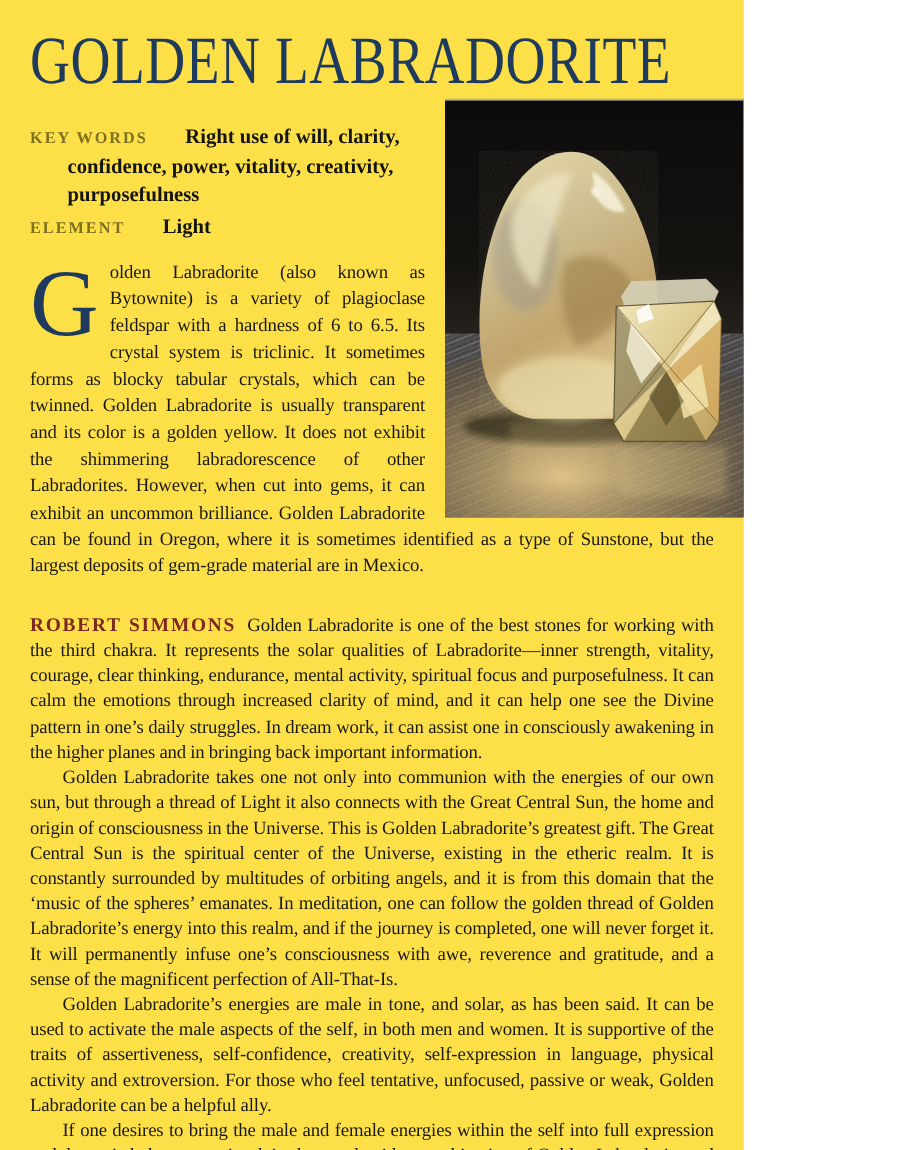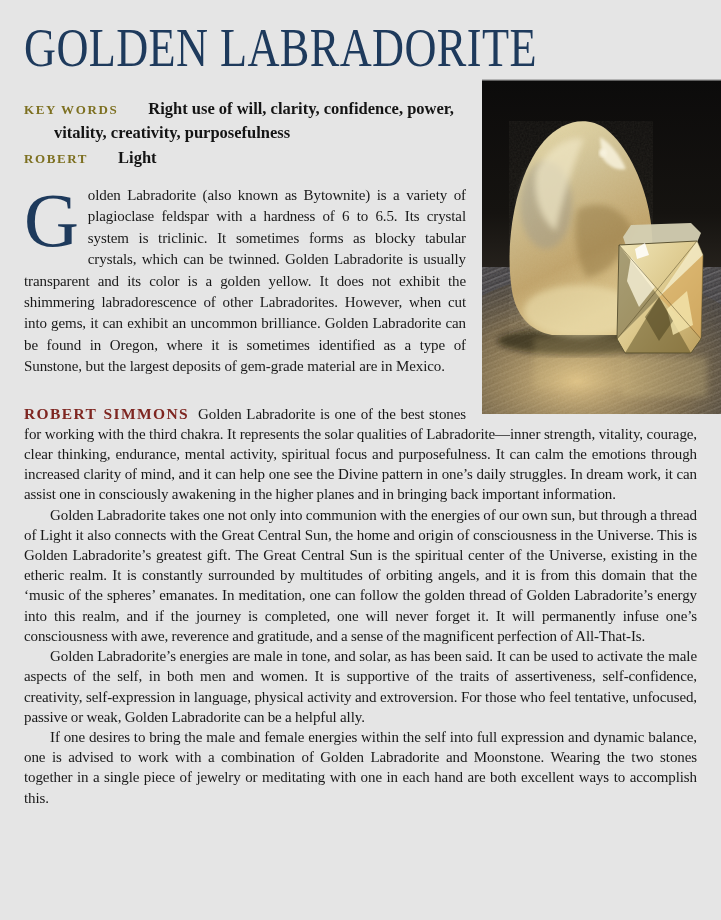--- a/index.html
+++ b/index.html
@@ -4,24 +4,24 @@
 <style>
   :root{
     --navy:#1e3a5c;
     --olive:#7d7021;
     --maroon:#7e2621;
     --ink:#191919;
   }
   html,body{margin:0;padding:0;background:#ffffff;}
   .page{
     position:relative;
-    width:721px;height:920px;
+    width:595px;height:920px;
     box-sizing:border-box;
     padding:12px 24px 0 24px;
-    background:#e5e5e5;
+    background:#fde047;
     color:var(--ink);
     font-family:"Liberation Serif", serif;
     overflow:hidden;
   }
   
   h1.title{
     margin:8px 0 0 0;
     font-weight:400;
     font-size:54px;
     line-height:56px;
@@ -177,21 +177,21 @@
         <line x1="82" y1="20" x2="2" y2="118" stroke="#4e4422" stroke-width="0.8" opacity="0.6"></line>
         <polygon points="20,28 30,22 34,34 22,38" fill="#ffffff" opacity="0.85"></polygon>
       </g>
 
       <rect width="239" height="1.5" fill="#b3b3b3"></rect>
     </svg>
   </figure>
 
   <div class="attrs">
     <p class="attr"><span class="label">KEY WORDS</span><span class="value">Right use of will, clarity, confidence, power, vitality, creativity, purposefulness</span></p>
-    <p class="attr"><span class="label">ROBERT</span><span class="value">Light</span></p>
+    <p class="attr"><span class="label">ELEMENT</span><span class="value">Light</span></p>
   </div>
 
   <p class="intro"><span class="dropcap">G</span><span>olden Labradorite (also known as Bytownite) is a variety of plagioclase feldspar with a hardness of 6 to 6.5. Its crystal system is triclinic. It sometimes forms as blocky tabular crystals, which can be twinned. Golden Labradorite is usually transparent and its color is a golden yellow. It does not exhibit the shimmering labradorescence of other Labradorites. However, when cut into gems, it can exhibit an uncommon brilliance. Golden Labradorite can be found in Oregon, where it is sometimes identified as a type of Sunstone, but the largest deposits of gem-grade material are in Mexico.</span></p>
 
   <div class="simmons">
     <p><span class="author">ROBERT SIMMONS</span><span>Golden Labradorite is one of the best stones for working with the third chakra. It represents the solar qualities of Labradorite—inner strength, vitality, courage, clear thinking, endurance, mental activity, spiritual focus and purposefulness. It can calm the emotions through increased clarity of mind, and it can help one see the Divine pattern in one’s daily struggles. In dream work, it can assist one in consciously awakening in the higher planes and in bringing back important information.</span></p>
     <p class="ind">Golden Labradorite takes one not only into communion with the energies of our own sun, but through a thread of Light it also connects with the Great Central Sun, the home and origin of consciousness in the Universe. This is Golden Labradorite’s greatest gift. The Great Central Sun is the spiritual center of the Universe, existing in the etheric realm. It is constantly surrounded by multitudes of orbiting angels, and it is from this domain that the ‘music of the spheres’ emanates. In meditation, one can follow the golden thread of Golden Labradorite’s energy into this realm, and if the journey is completed, one will never forget it. It will permanently infuse one’s consciousness with awe, reverence and gratitude, and a sense of the magnificent perfection of All-That-Is.</p>
     <p class="ind">Golden Labradorite’s energies are male in tone, and solar, as has been said. It can be used to activate the male aspects of the self, in both men and women. It is supportive of the traits of assertiveness, self-confidence, creativity, self-expression in language, physical activity and extroversion. For those who feel tentative, unfocused, passive or weak, Golden Labradorite can be a helpful ally.</p>
     <p class="ind">If one desires to bring the male and female energies within the self into full expression and dynamic balance, one is advised to work with a combination of Golden Labradorite and Moonstone. Wearing the two stones together in a single piece of jewelry or meditating with one in each hand are both excellent ways to accomplish this.</p>
   </div>

